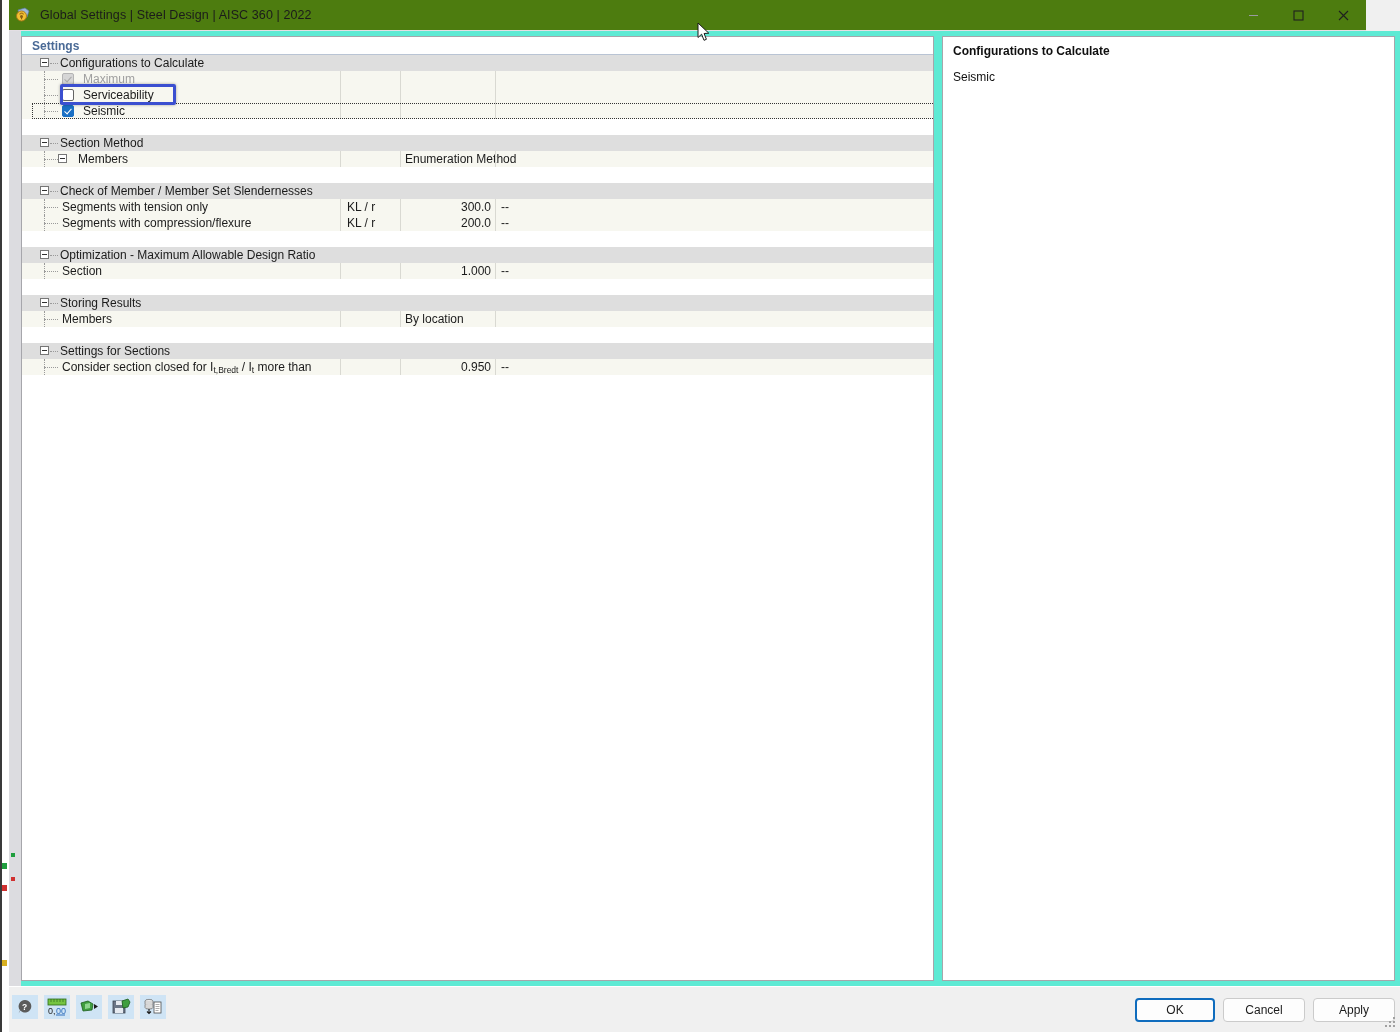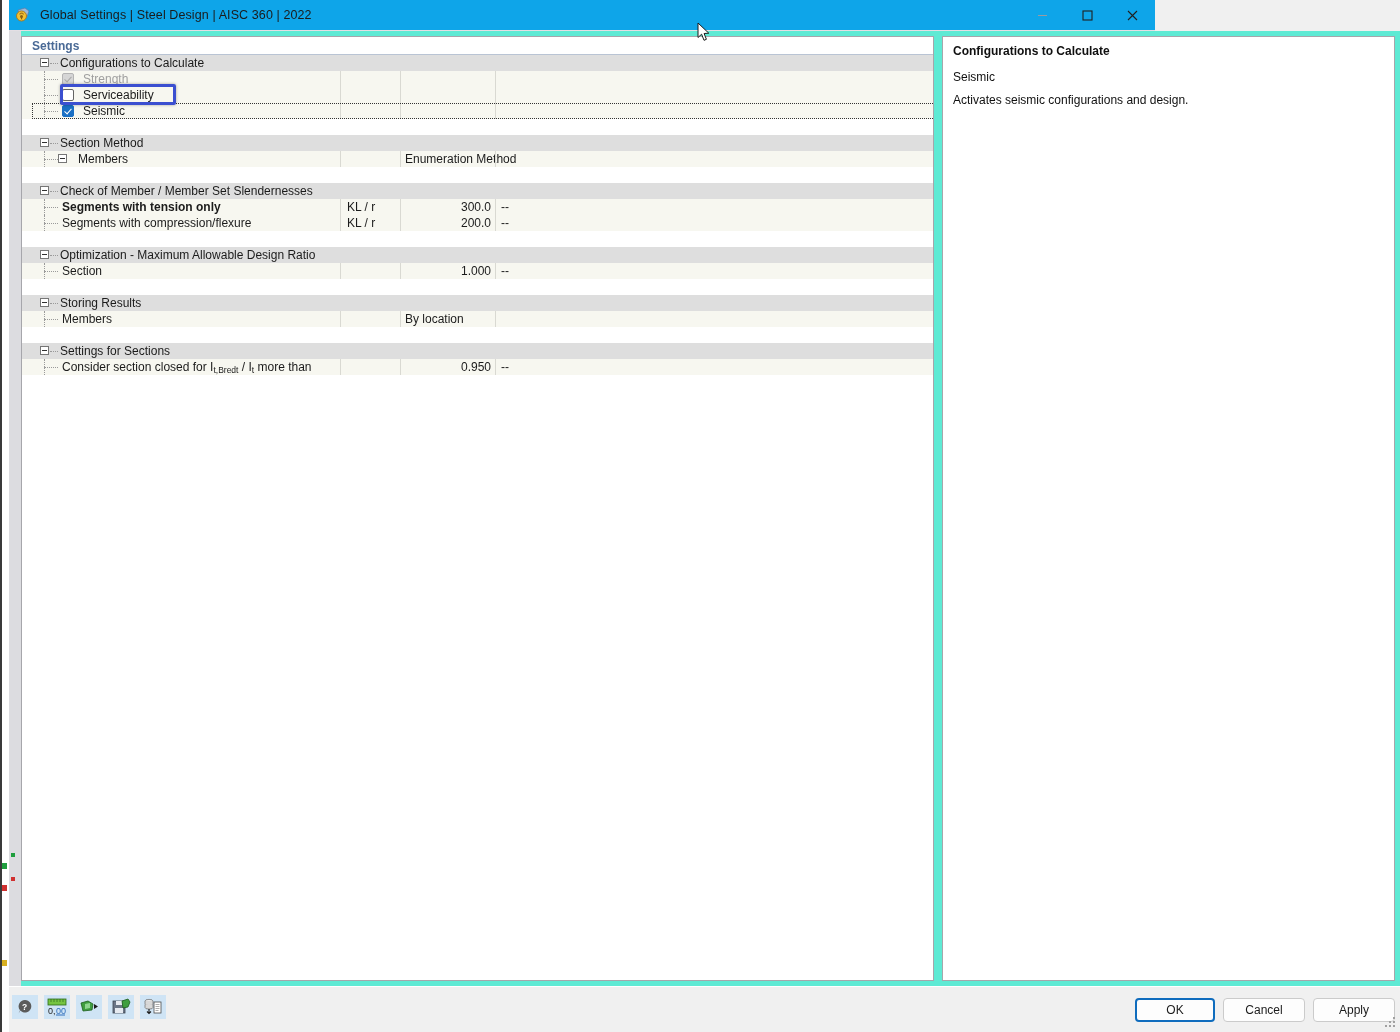--- a/index.html
+++ b/index.html
@@ -22,22 +22,22 @@
   
   .window {
     position: absolute; left: 9px; top: 0; width: 1391px; height: 1032px;
     background: #f0f0f0;
     border: 1px solid #b8b8bd;
     border-top: none; border-left: none; border-right: none;
   }
 
   
   .titlebar {
-    position: absolute; left: 0; top: 0; width: 1146px; height: 31px;
-    background: #0ea5e9;
+    position: absolute; left: 0; top: 0; width: 1357px; height: 31px;
+    background: #4d7c0f;
     display: flex; align-items: center;
     border-bottom: 1px solid #e4dfe4;
   }
   .app-icon {
     width: 18px; height: 18px; margin-left: 5px; margin-right: 8px;
     position: relative; flex: none;
   }
   .title-text {
     font-size: 12.5px; color: #1b1b1b; letter-spacing: 0.1px;
     white-space: nowrap;
@@ -241,21 +241,21 @@
             </div>
             <div class="cell-unit"></div>
             <div class="cell-value"></div>
             <div class="cell-tail"></div>
           </div>
           <div class="row item">
             <div class="cell-label">
               <div class="dash-v" style="left: 22px; top: 0px; height: 16px;"></div>
               <div class="dash-h" style="left: 22px; top: 8px; width: 14px;"></div>
               <div class="cb disabled" style="position: absolute; left: 40px; top: 2px;"></div>
-              <span class="lbl lbl-strength" style="position: absolute; left: 57px; font-weight: normal;">Strength</span>
+              <span class="lbl lbl-strength" style="position: absolute; left: 57px; font-weight: normal;">Maximum</span>
             </div>
             <div class="cell-unit"></div>
             <div class="cell-value"></div>
             <div class="cell-tail"></div>
           </div>
           <div class="row item">
             <div class="cell-label">
               <div class="dash-v" style="left: 22px; top: 0px; height: 16px;"></div>
               <div class="dash-h" style="left: 22px; top: 8px; width: 14px;"></div>
               <div class="cb" style="position: absolute; left: 40px; top: 2px;"></div>
@@ -321,21 +321,21 @@
               <span class="lbl" style="position: absolute; left: 34px; font-weight: normal;">Check of Member / Member Set Slendernesses</span>
             </div>
             <div class="cell-unit"></div>
             <div class="cell-value"></div>
             <div class="cell-tail"></div>
           </div>
           <div class="row item">
             <div class="cell-label">
               <div class="dash-v" style="left: 22px; top: 0px; height: 16px;"></div>
               <div class="dash-h" style="left: 22px; top: 8px; width: 14px;"></div>
-              <span class="lbl" style="position: absolute; left: 36px; font-weight: bold;">Segments with tension only</span>
+              <span class="lbl" style="position: absolute; left: 36px; font-weight: normal;">Segments with tension only</span>
             </div>
             <div class="cell-unit">KL / r</div>
             <div class="cell-value">300.0</div>
             <div class="cell-tail">--</div>
           </div>
           <div class="row item">
             <div class="cell-label">
               <div class="dash-v" style="left: 22px; top: 0px; height: 16px;"></div>
               <div class="dash-h" style="left: 22px; top: 8px; width: 14px;"></div>
               <span class="lbl" style="position: absolute; left: 36px; font-weight: normal;">Segments with compression/flexure</span>
@@ -436,21 +436,20 @@
             <div class="cell-value"></div>
             <div class="cell-tail"></div>
           </div>
           <div class="hl-box" style="top: 29px;"></div>
         </div>
     </div>
 
     <div class="desc-panel">
       <div class="desc-title">Configurations to Calculate</div>
       <div class="desc-sub">Seismic</div>
-      <div class="desc-text">Activates seismic configurations and design.</div>
     </div>
   </div>
 
   <div class="bottombar">
 
     <div class="tool-group">
       <div class="tool-btn">
         <svg width="18" height="18" viewBox="0 0 18 18">
           <path d="M9 2 a6.3 6.3 0 1 1 -4.6 10.6 L2.6 15.4 L4 12.2 A6.3 6.3 0 0 1 9 2 Z" fill="#5b5b5b"></path>
           <text x="8.6" y="12" font-family="Liberation Sans, sans-serif" font-size="8.5" font-weight="bold" fill="#ffffff" text-anchor="middle">?</text>

